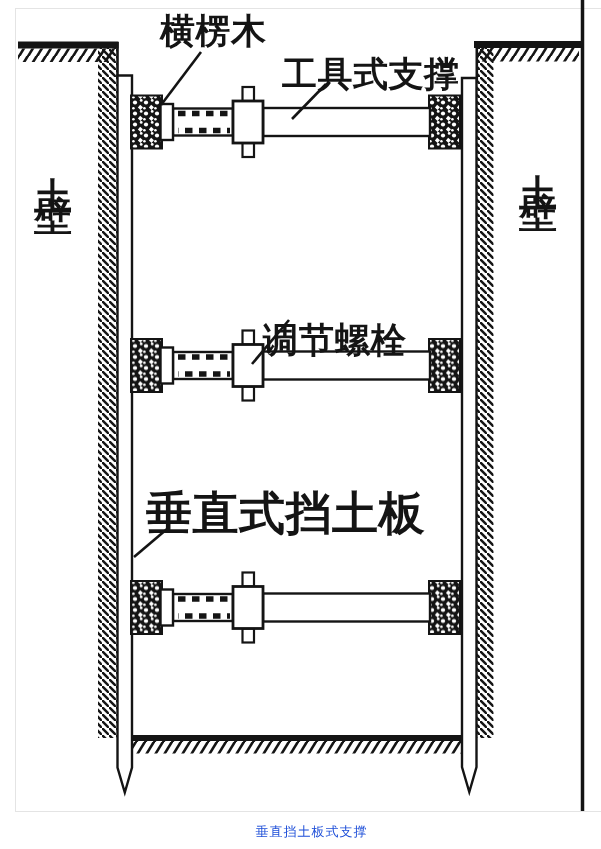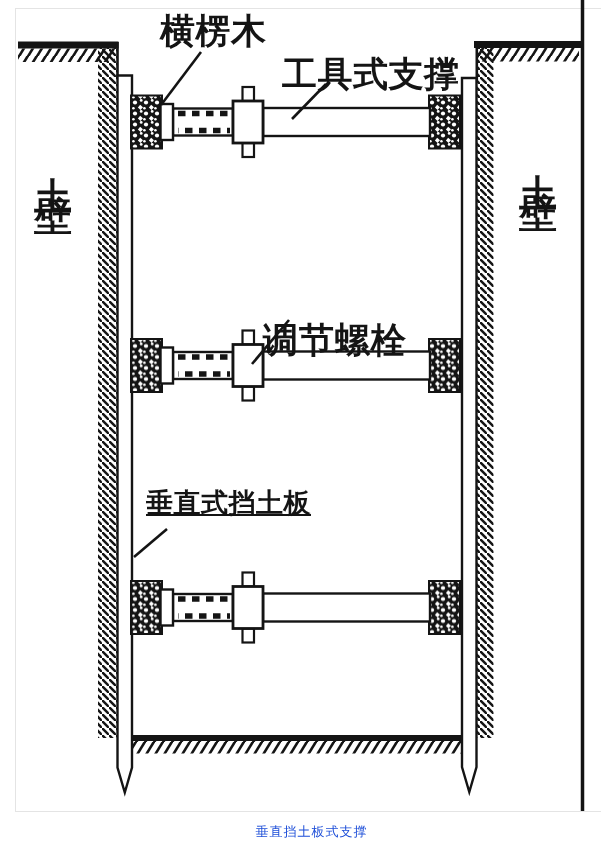--- a/index.html
+++ b/index.html
@@ -5,21 +5,21 @@
   html,body{margin:0;padding:0;background:#ffffff;}
   body{width:601px;height:849px;overflow:hidden;position:relative;
        font-family:"Liberation Sans",sans-serif;}
   .figure{position:absolute;left:11px;top:0;width:601px;height:849px;}
   svg{position:absolute;left:0;top:0;}
   .lbl{position:absolute;font-family:"Liberation Serif","DejaVu Serif",serif;
        font-weight:600;color:#141414;white-space:nowrap;line-height:1.08;}
   .lbl-wale{left:149px;top:13px;font-size:35px;letter-spacing:0.5px;}
   .lbl-strut{left:271px;top:50px;font-size:35px;letter-spacing:0.5px;margin-top:6px;}
   .lbl-bolt{left:252px;top:278px;font-size:35px;letter-spacing:1px;margin-top:44px;}
-  .lbl-board{left:135px;top:489px;font-size:27px;letter-spacing:0.5px;text-decoration:underline;}
+  .lbl-board{left:135px;top:489px;font-size:46px;letter-spacing:0.5px;}
   .lbl-soil{font-size:38px;writing-mode:vertical-rl;letter-spacing:16px;font-weight:600;}
   .lbl-soil-left{left:21px;top:147px;}
   .lbl-soil-right{left:506px;top:144px;}
   .caption{position:absolute;left:0;top:823px;width:601px;text-align:center;
            font-size:13px;color:#1d4ed8;font-family:"Liberation Sans",sans-serif;
            letter-spacing:1px;}
 </style>
 </head>
 <body>
 

